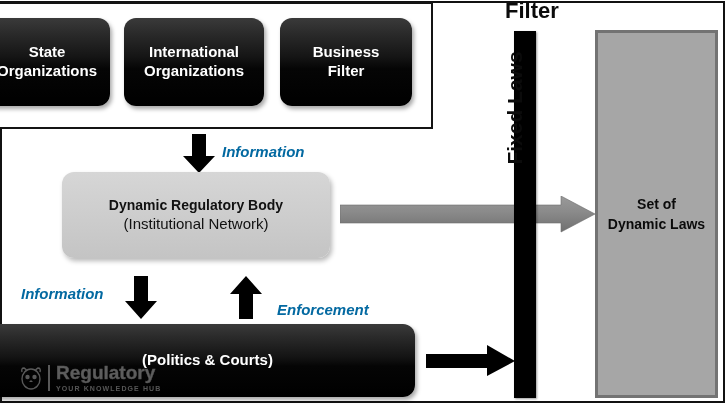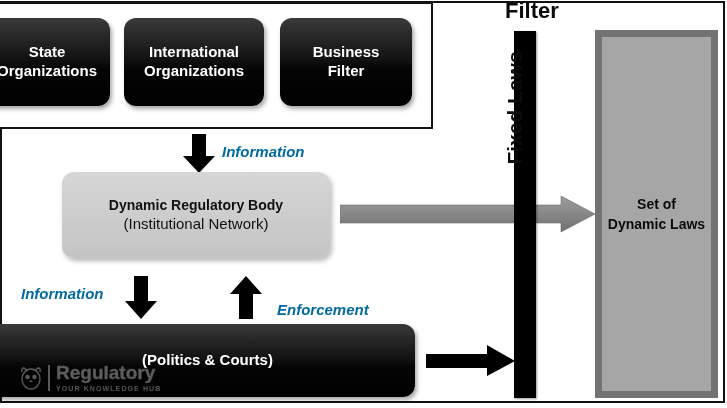--- a/index.html
+++ b/index.html
@@ -109,21 +109,21 @@
     transform:rotate(-90deg);
     transform-origin:center center;
     font-weight:bold;font-size:21px;color:#0b0b0b;
     white-space:nowrap;
   }
 
   
   #dynamic-laws{
     position:absolute;left:595px;top:30px;width:123px;height:368px;
     background:#a6a6a6;
-    border:7px solid #737373;
+    border:3px solid #737373;
     box-sizing:border-box;
     display:flex;align-items:center;justify-content:center;
     text-align:center;
     font-weight:bold;font-size:14px;color:#0b0b0b;
     line-height:1.45;
   }
 
   
   #watermark{
     position:absolute;left:18px;top:363px;

